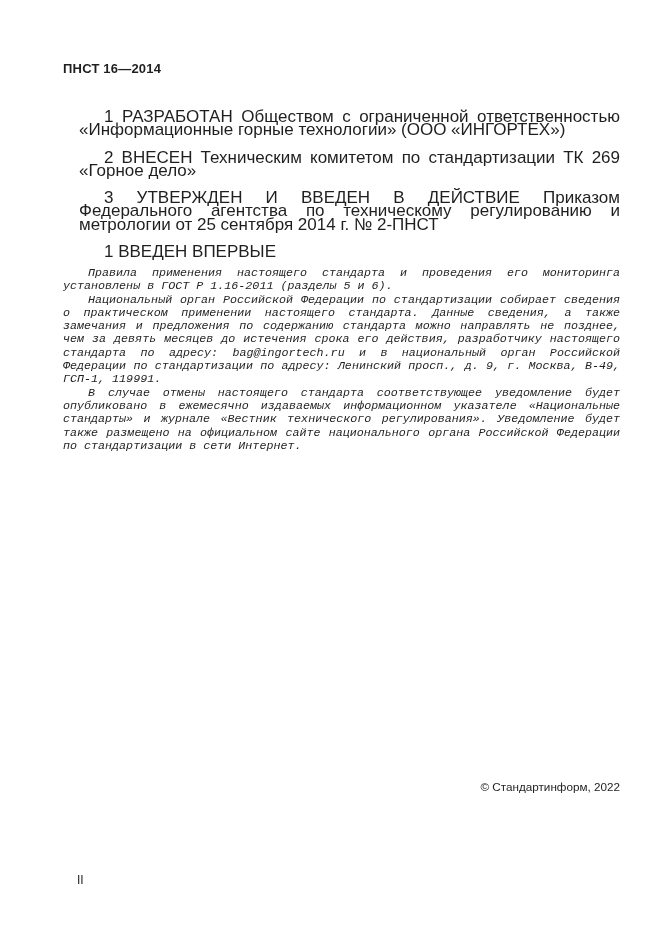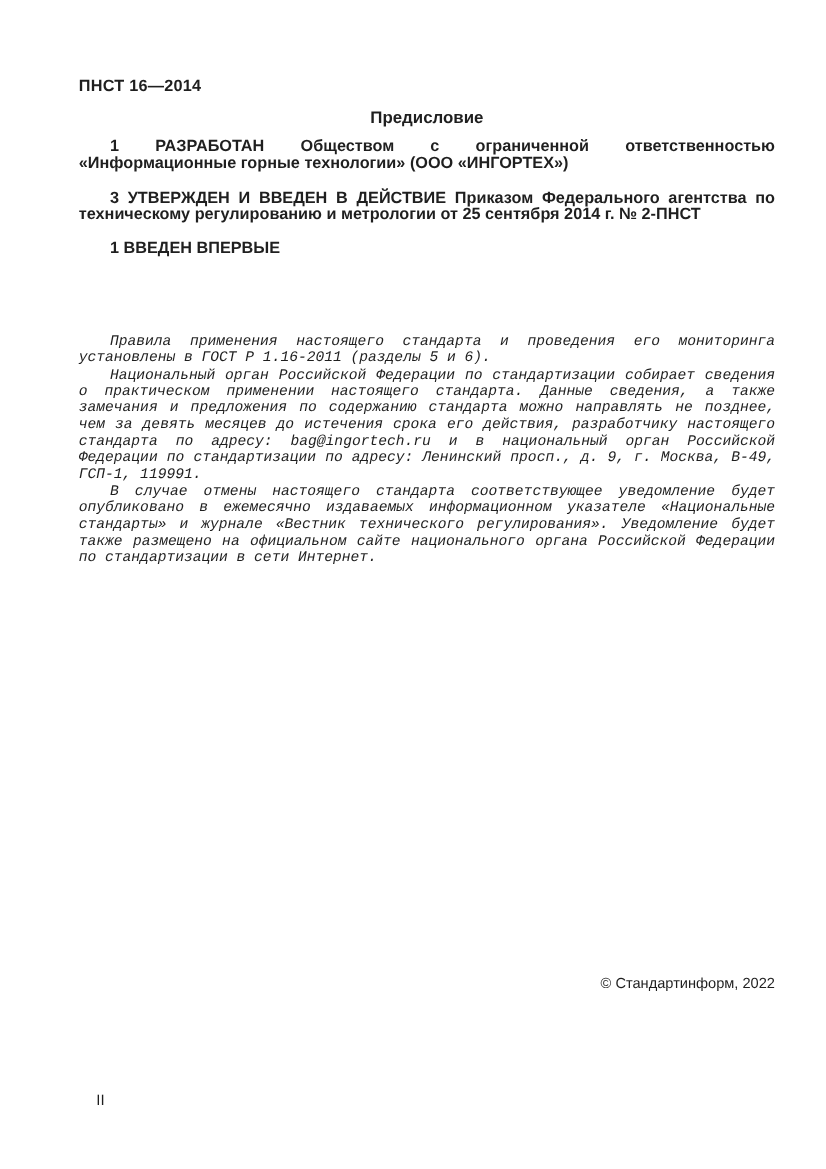--- a/index.html
+++ b/index.html
@@ -33,27 +33,26 @@
     font-size: 13.5px;
     font-weight: bold;
   }
   .foreword {
     position: absolute;
     top: 110px;
     left: 63px;
     width: 557px;
   }
   .foreword p {
-    margin: 0 0 14px 0;
-    font-size: 13px;
+    margin: 0 0 14px 16px;
+    font-size: 17px;
     line-height: 13.3px;
     text-align: justify;
     text-indent: 25px;
     hyphens: manual;
-    font-weight: bold;
   }
   .notes {
     position: absolute;
     top: 267px;
     left: 63px;
     width: 557px;
   }
   .notes p {
     margin: 0;
     font-size: 11.7px;
@@ -92,24 +91,24 @@
     margin-top: 13px;
   }
 </style>
 </head>
 <body>
 
 <div class="page">
 
   <div class="doc-code">ПНСТ 16—2014</div>
 
-  <div class="doc-title">Предисловие</div>
 
   <div class="foreword">
     <p>1 РАЗРАБОТАН Обществом с ограниченной ответственностью «Информационные горные тех­нологии» (ООО «ИНГОРТЕХ»)</p>
+    <p>2 ВНЕСЕН Техническим комитетом по стандартизации ТК 269 «Горное дело»</p>
     <p>3 УТВЕРЖДЕН И ВВЕДЕН В ДЕЙСТВИЕ Приказом Федерального агентства по техническому регулированию и метрологии от 25 сентября 2014 г. № 2-ПНСТ</p>
     <p>1 ВВЕДЕН ВПЕРВЫЕ</p>
   </div>
 
   <div class="notes">
     <p>Правила применения настоящего стандарта и проведения его мониторинга установлены в ГОСТ Р 1.16-2011 (разделы 5 и 6).</p>
     <p>Национальный орган Российской Федерации по стандартизации собирает сведения о прак­тическом применении настоящего стандарта. Данные сведения, а также замечания и предложе­ния по содержанию стандарта можно направлять не позднее, чем за девять месяцев до истечения срока его действия, разработчику настоящего стандарта по адресу: bag@ingortech.ru и в нацио­нальный орган Российской Федерации по стандартизации по адресу: Ленинский просп., д. 9, г. Москва, В-49, ГСП-1, 119991.</p>
     <p>В случае отмены настоящего стандарта соответствующее уведомление будет опублико­вано в ежемесячно издаваемых информационном указателе «Национальные стандарты» и журна­ле «Вестник технического регулирования». Уведомление будет также размещено на официаль­ном сайте национального органа Российской Федерации по стандартизации в сети Интернет.</p>
   </div>
 

